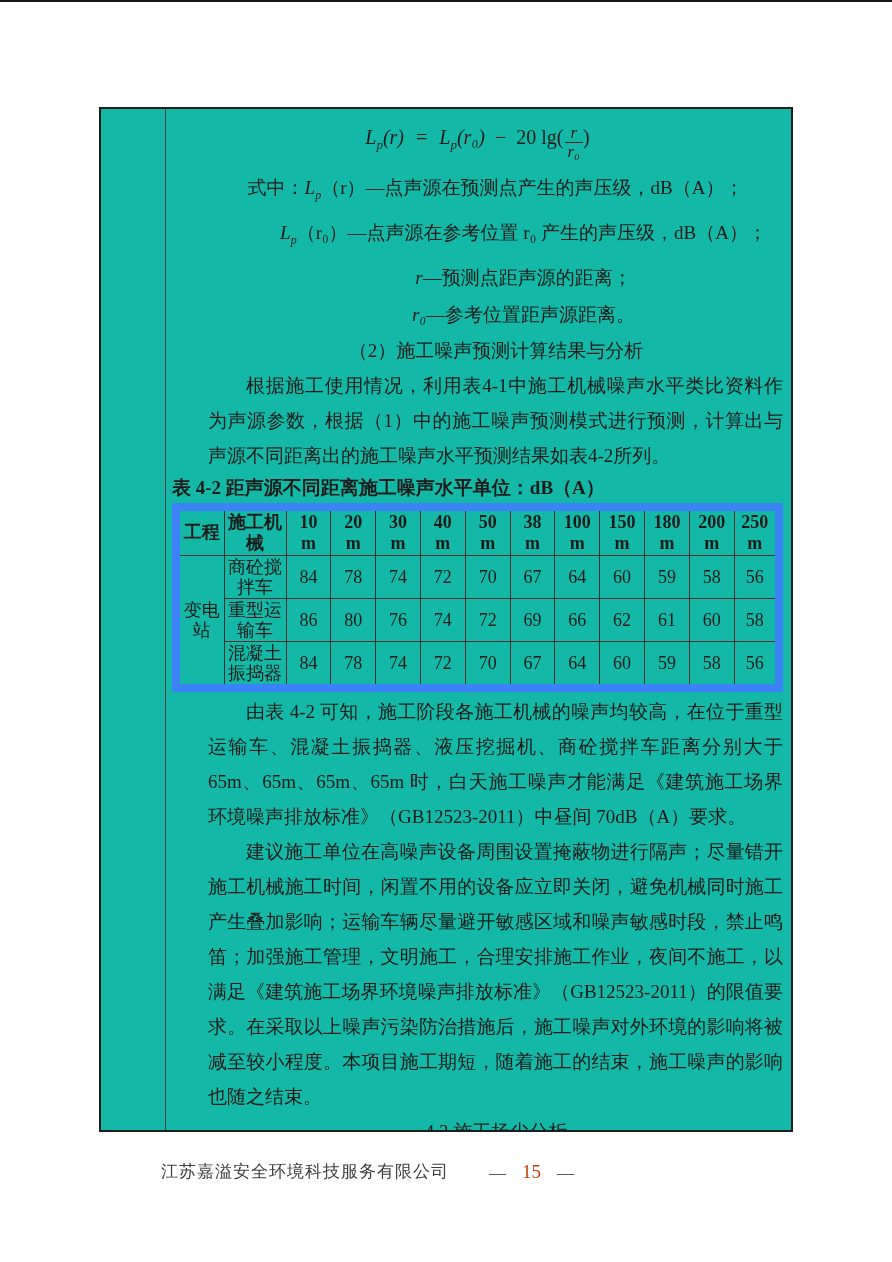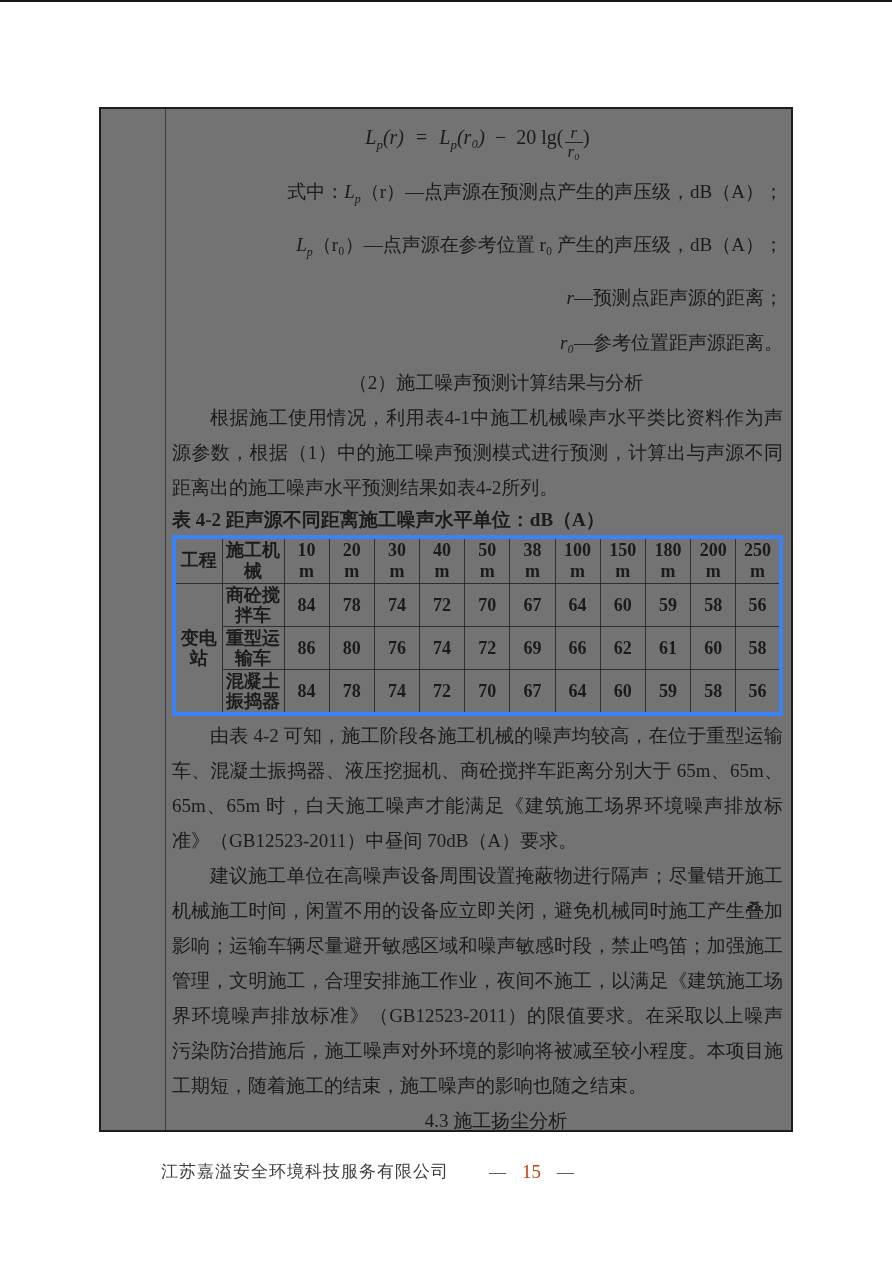--- a/index.html
+++ b/index.html
@@ -12,69 +12,69 @@
     overflow:hidden;
   }
   .scan-line { position:absolute; top:0; left:0; width:892px; height:2px; background:#161616; }
 
   .frame {
     position:absolute; left:99px; top:107px;
     width:694px; height:1025px;
     border:2px solid #1d1d1d;
     box-sizing:border-box;
     display:flex;
-    background:#737373;
+    background:#14b8a6;
   }
   .frame-left { width:64px; flex:none; border-right:1px solid #3c3c3c; }
   .frame-content { flex:1; padding:6px 8px 0 6px; overflow:hidden; }
 
   p { margin:0; font-size:19px; line-height:35px; text-align:justify; }
-  p.indent { text-indent:38px; }
+  p.indent { text-indent:38px;margin-left:36px; }
   .subhead { padding-left:37px; text-align:center; }
   .bold { font-weight:normal; }
 
   
   .formula-line { height:48px; text-align:center; font-size:20px; padding-top:6px; white-space:nowrap; }
   .f-var { font-style:italic; }
   sub.f-sub { font-size:13px; font-style:italic; }
   .f-arg { font-style:italic; }
   .f-eq { margin:0 12px; }
   .f-op { margin:0 10px; }
   .f-coeff { margin-right:1px; }
   .frac {
     display:inline-flex; flex-direction:column; align-items:center;
     vertical-align:middle; line-height:1.05; font-size:17px; font-style:italic;
     position:relative; top:3px;
   }
   .frac .den { border-top:1.4px solid #222; padding:0 3px; }
 
   
-  .where-line { padding-left:92px; text-align:right; line-height:45px; }
+  .where-line { padding-left:92px; text-align:center; line-height:37px; }
   .where-line.first { padding-left:36px; }
   .where-line .wvar { font-style:italic; }
   .where-line sub { font-size:12px; font-style:italic; }
 
   
   .tbl-title { font-weight:bold; font-size:19px; line-height:24px; margin-top:3px; }
   table.noise {
     table-layout:fixed; border-collapse:collapse;
     width:100%; margin-top:3px; margin-bottom:2px;
-    border:4px solid #3b82f6;
+    border:8px solid #3b82f6;
   }
   table.noise col.c-proj { width:48px; }
   table.noise col.c-mach { width:62px; }
   table.noise th, table.noise td {
     border:1px solid #2f2f2f; text-align:center; vertical-align:middle;
     padding:1px 2px; font-size:18px; overflow:hidden;
   }
   table.noise th { font-weight:bold; line-height:21px; height:42px; }
-  table.noise td { line-height:20px; height:39px;font-weight:bold; }
-
-  
-  .footer { position:absolute; left:161px; top:1160px; display:flex; align-items:center; }
+  table.noise td { line-height:20px; height:39px; }
+
+  
+  .footer { position:absolute; left:161px; top:1160px; display:flex; align-items:flex-end; }
   .footer .company { font-size:17px; color:#3d3d3d; letter-spacing:1px; }
   .footer .pgdash { font-size:17px; color:#3d3d3d; }
   .footer .d1 { margin-left:40px; }
   .footer .pgnum { margin-left:16px; font-size:19px; color:#c2410c; }
   .footer .d2 { margin-left:16px; }
 </style>
 </head>
 <body>
 
 <div class="scan-line"></div>

